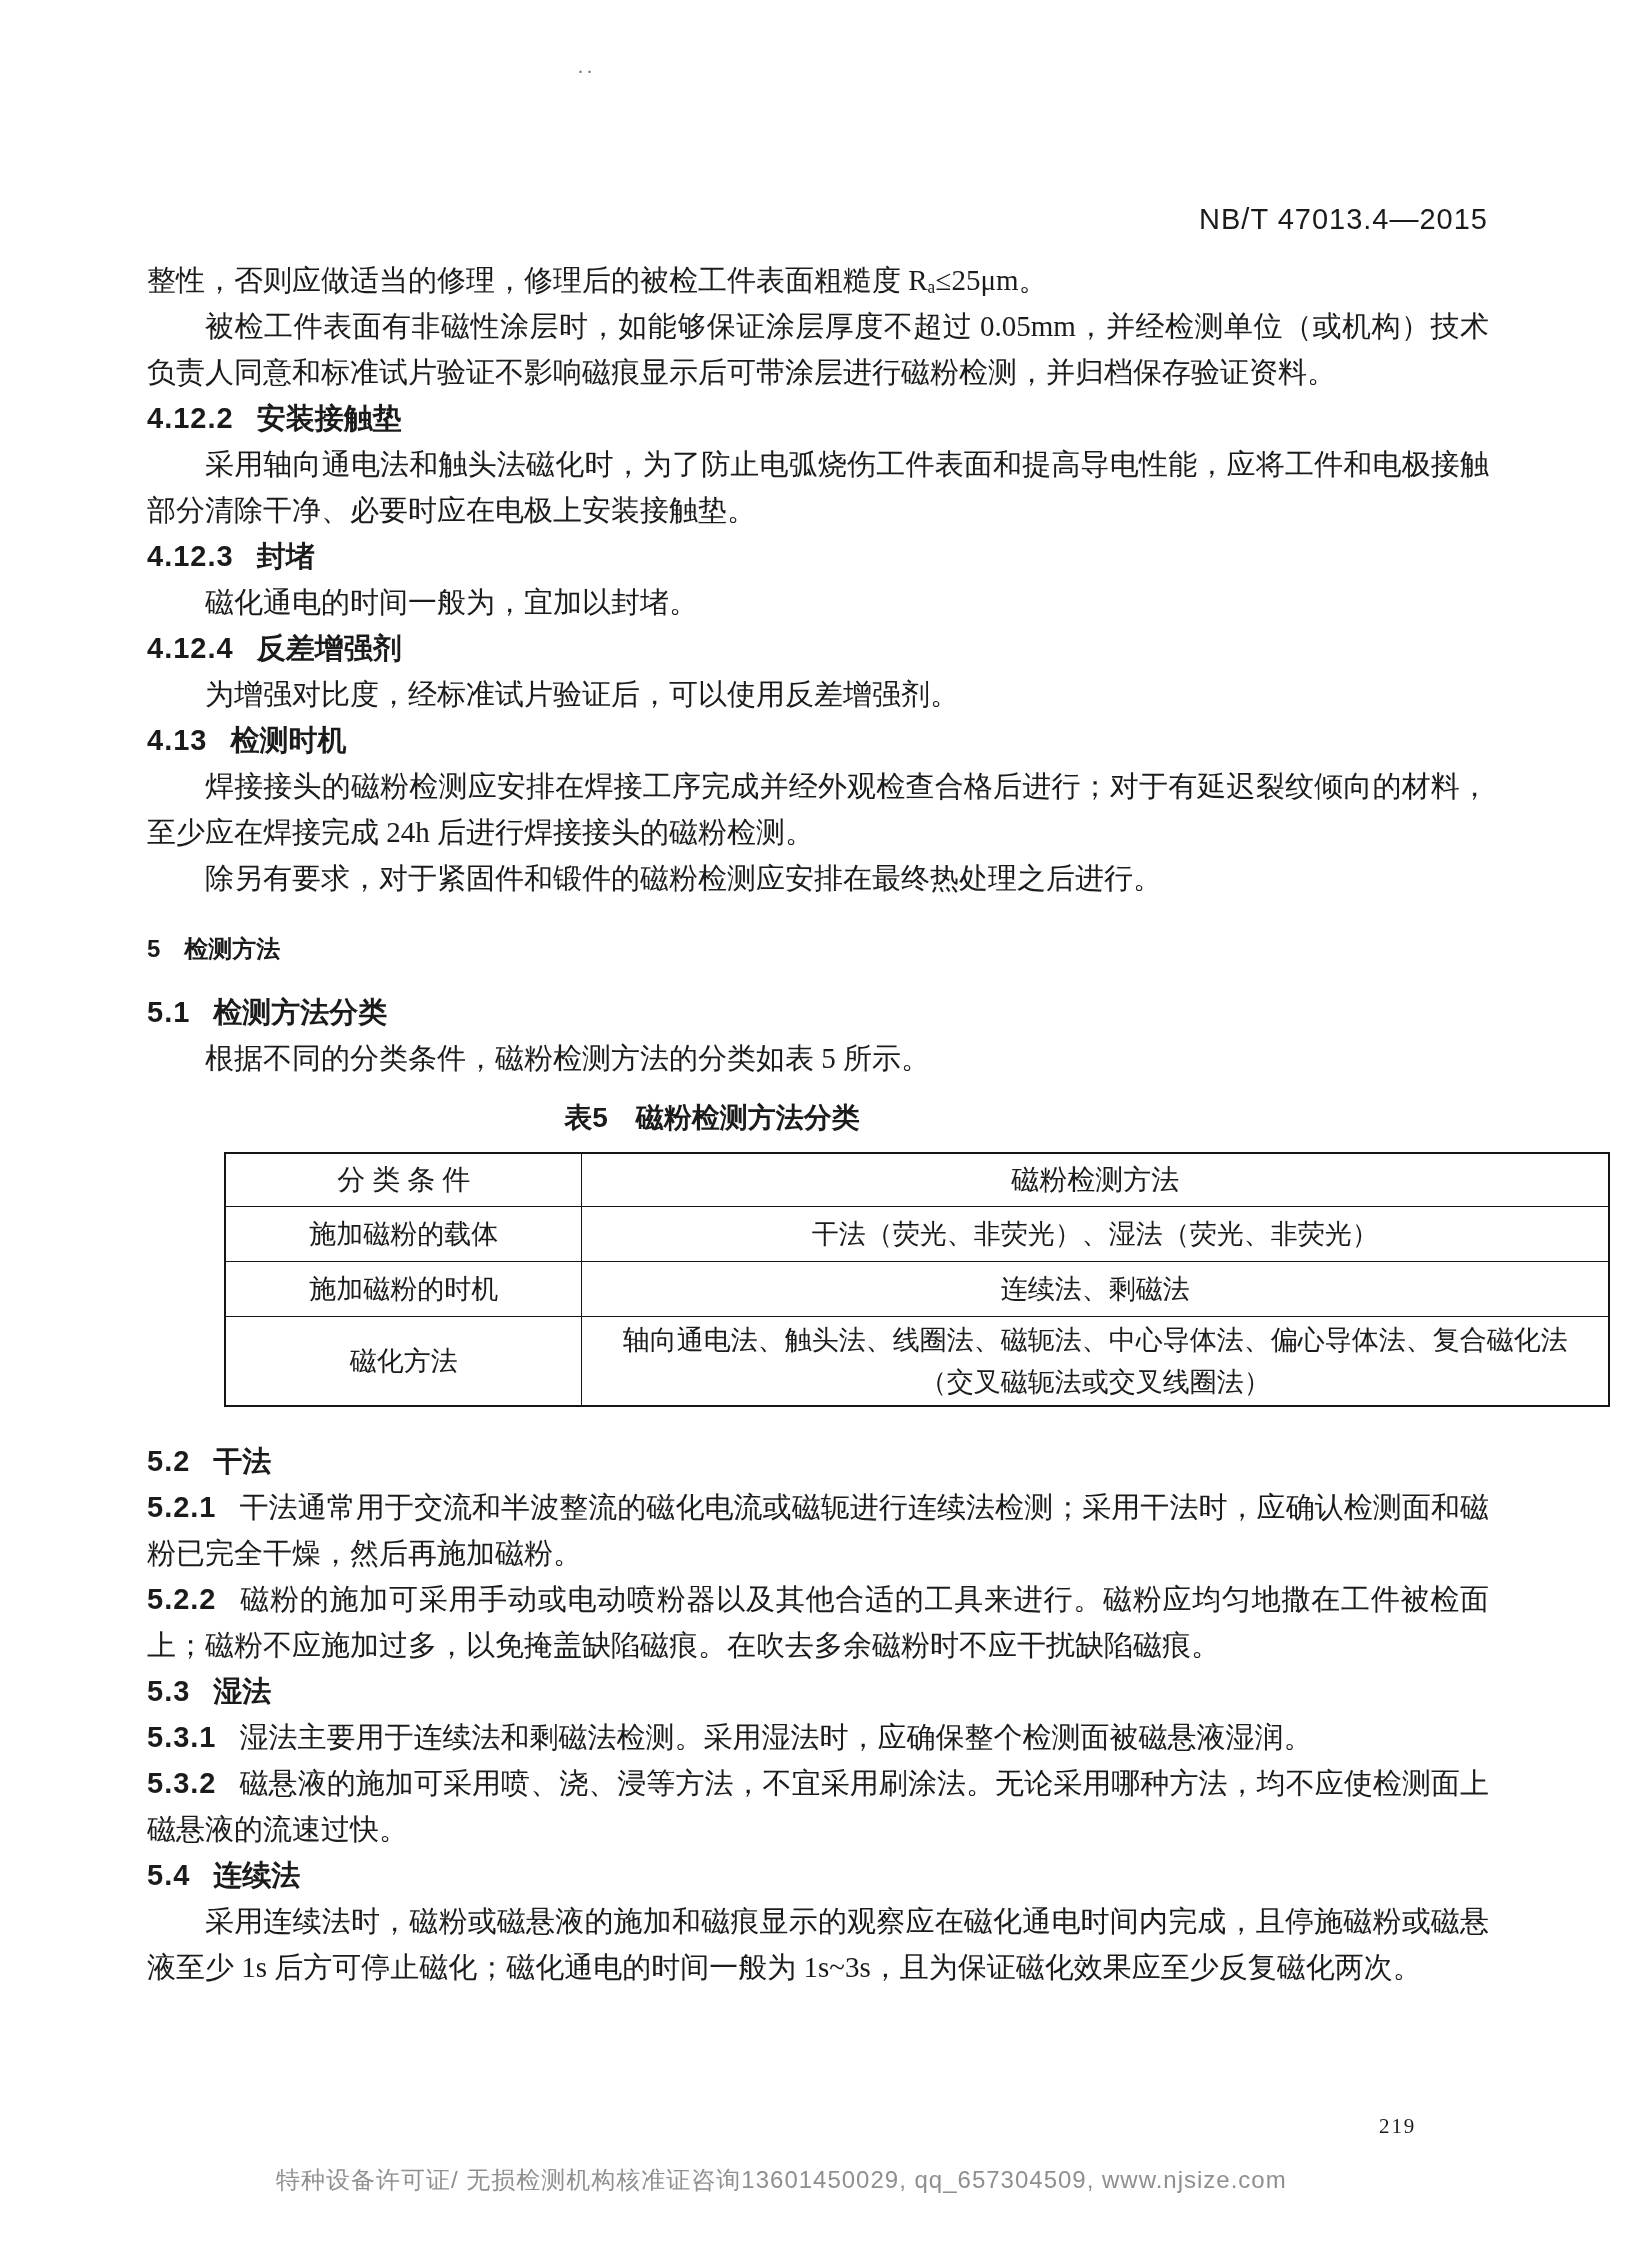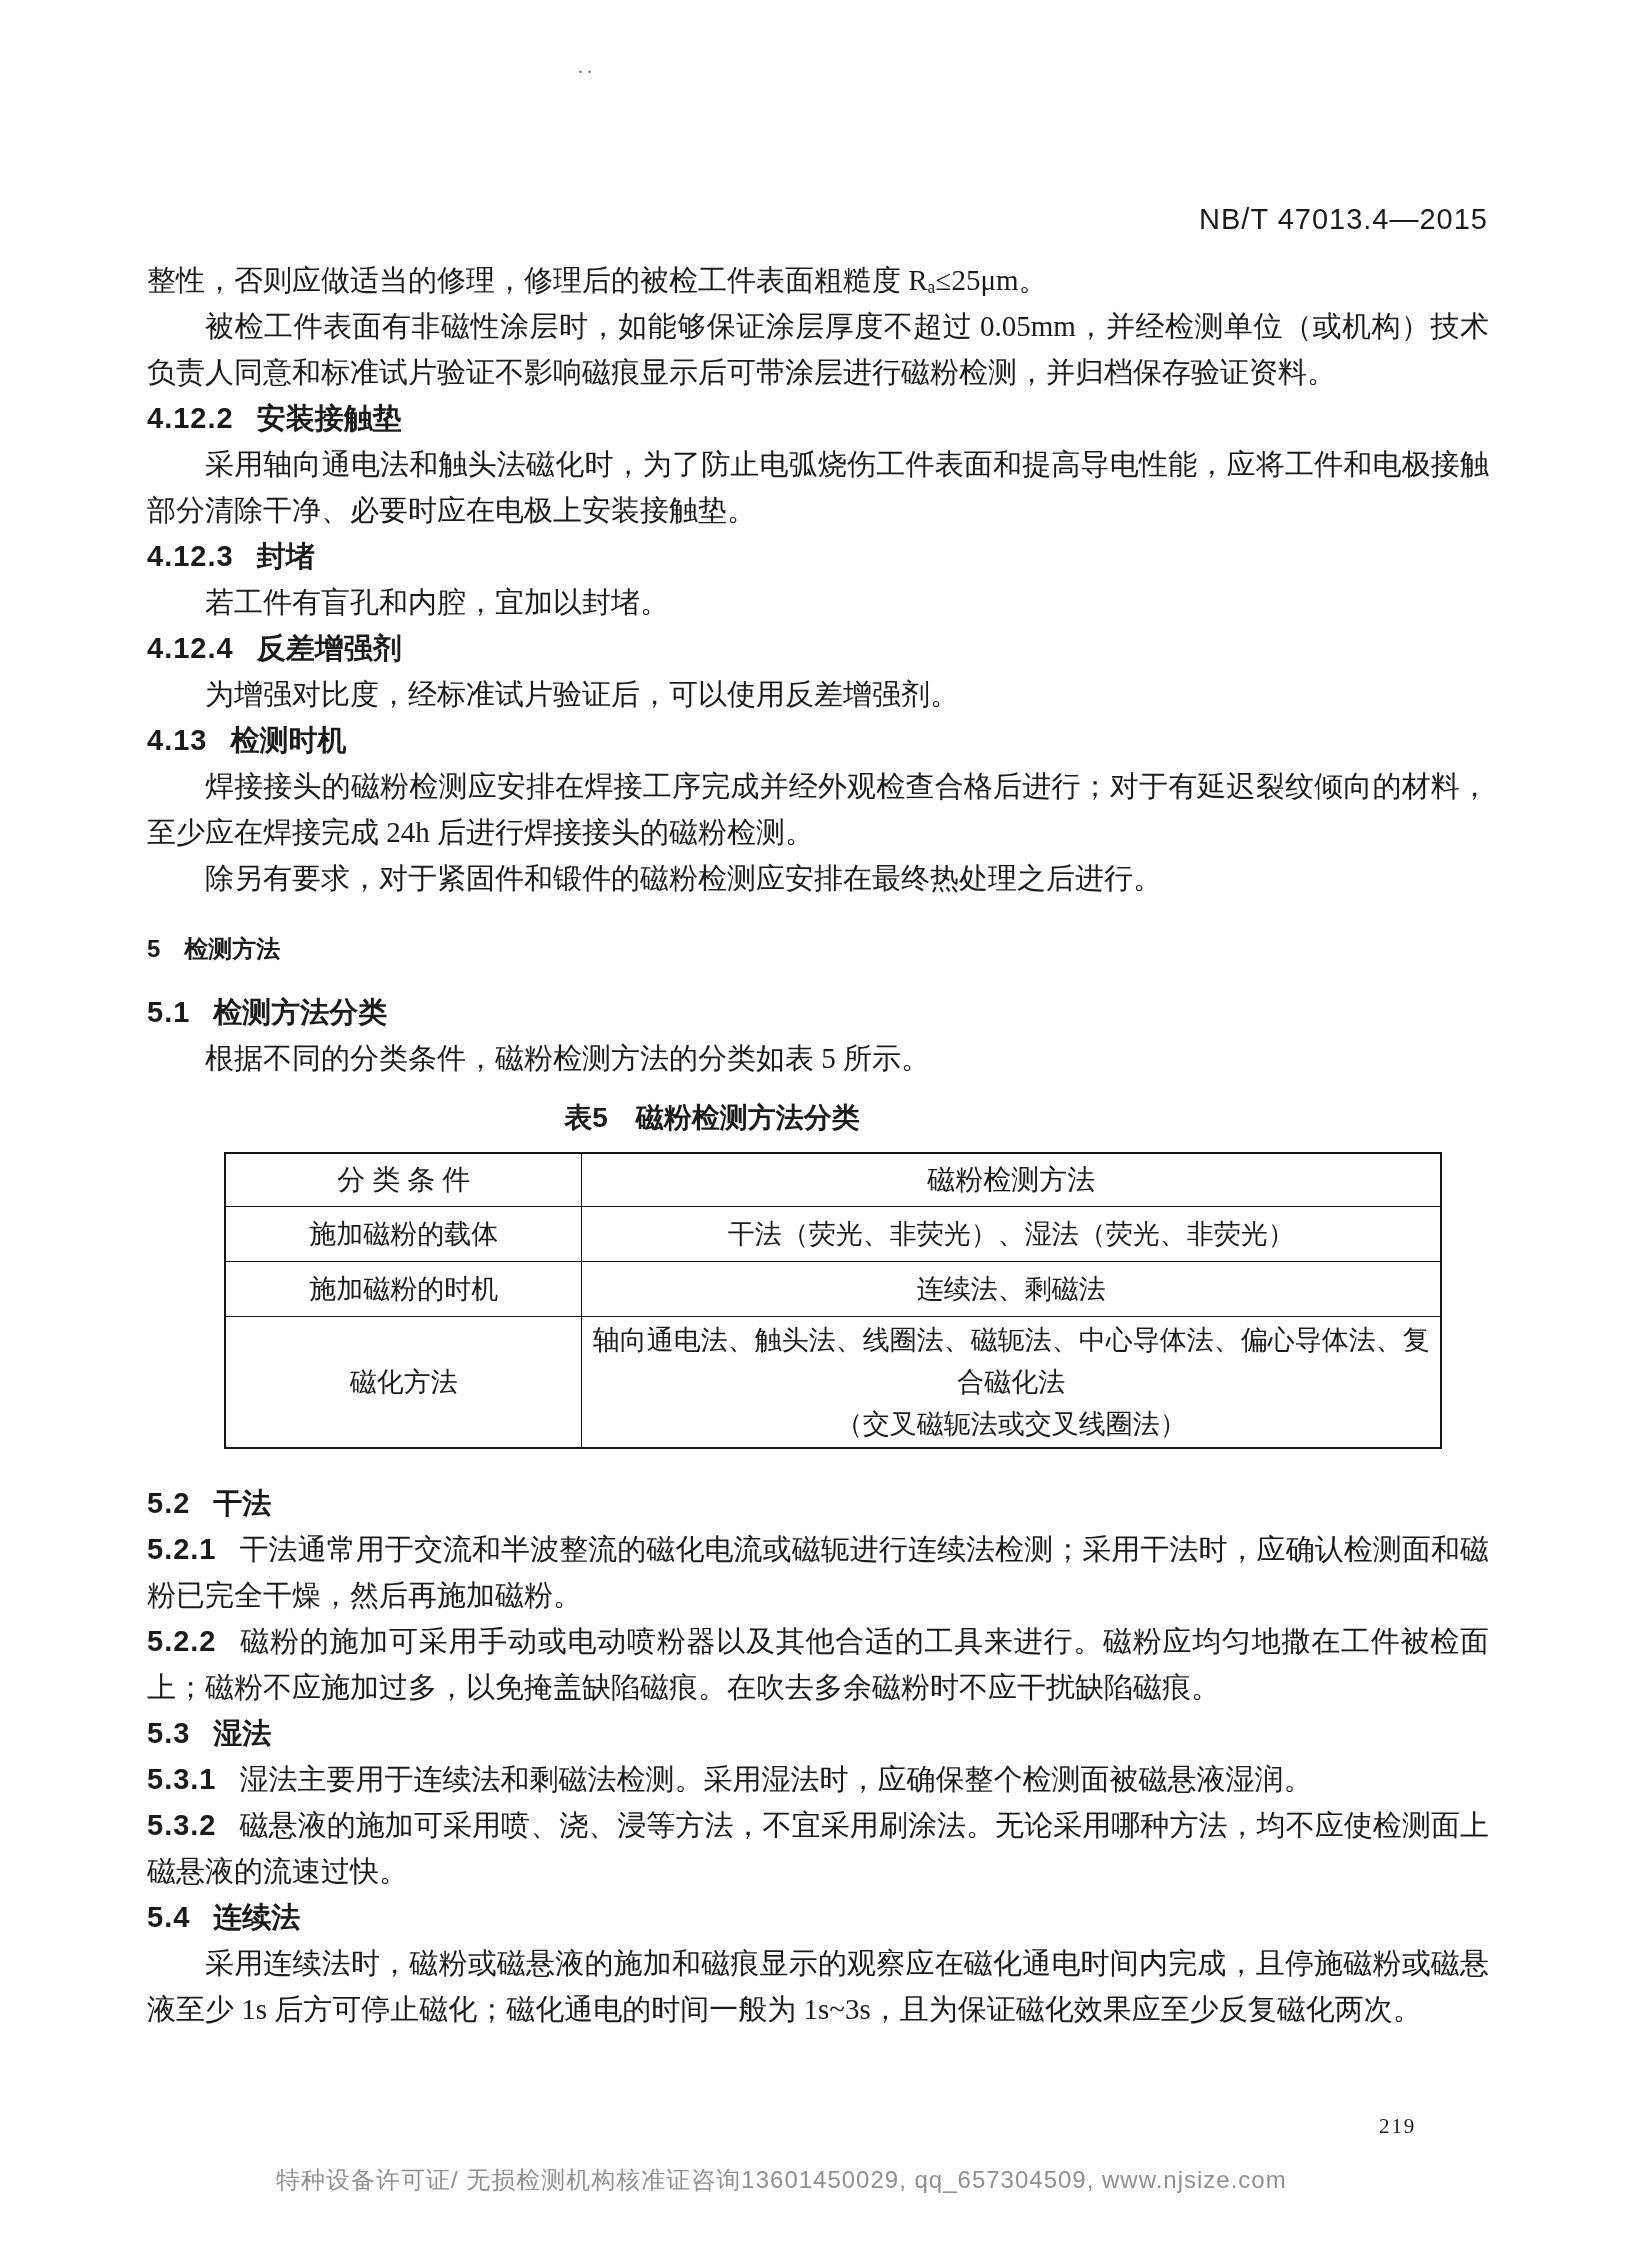--- a/index.html
+++ b/index.html
@@ -43,21 +43,21 @@
   .h2{font-size:29px;margin:0;}
   .tcap{
     font-family:"Liberation Sans",sans-serif;
     font-weight:bold;font-size:28px;
     text-align:center;
     margin:13.5px 212px 11.6px 0;
   }
   table.tbl{
     border-collapse:collapse;
     margin-left:77px;
-    width:1218px;
+    width:1386px;
     border:2.9px solid #151515;
     text-align:center;
     font-size:27px;
     margin-bottom:31px;
   }
   table.tbl th, table.tbl td{
     border:1.9px solid #151515;
     padding:1.9px 9.7px;
     font-weight:normal;
   }
@@ -80,21 +80,21 @@
 
 <div class="page">
   <div class="top-mark">··</div>
   <div class="hdr">NB/T 47013.4—2015</div>
   <div class="content" id="content">
       <p class="para"><span>整性，否则应做适当的修理，修理后的被检工件表面粗糙度 Rₐ≤25μm。</span></p>
       <p class="para ind"><span>被检工件表面有非磁性涂层时，如能够保证涂层厚度不超过 0.05mm，并经检测单位（或机构）技术负责人同意和标准试片验证不影响磁痕显示后可带涂层进行磁粉检测，并归档保存验证资料。</span></p>
       <div class="h2"><span class="hnum">4.12.2</span><span>安装接触垫</span></div>
       <p class="para ind"><span>采用轴向通电法和触头法磁化时，为了防止电弧烧伤工件表面和提高导电性能，应将工件和电极接触部分清除干净、必要时应在电极上安装接触垫。</span></p>
       <div class="h2"><span class="hnum">4.12.3</span><span>封堵</span></div>
-      <p class="para ind"><span>若工件有盲孔和内腔，宜加以封堵。</span></p>
+      <p class="para ind"><span>磁化通电的时间一般为，宜加以封堵。</span></p>
       <div class="h2"><span class="hnum">4.12.4</span><span>反差增强剂</span></div>
       <p class="para ind"><span>为增强对比度，经标准试片验证后，可以使用反差增强剂。</span></p>
       <div class="h2"><span class="hnum">4.13</span><span>检测时机</span></div>
       <p class="para ind"><span>焊接接头的磁粉检测应安排在焊接工序完成并经外观检查合格后进行；对于有延迟裂纹倾向的材料，至少应在焊接完成 24h 后进行焊接接头的磁粉检测。</span></p>
       <p class="para ind"><span>除另有要求，对于紧固件和锻件的磁粉检测应安排在最终热处理之后进行。</span></p>
       <div class="h1"><span class="hnum">5</span><span>检测方法</span></div>
       <div class="h2"><span class="hnum">5.1</span><span>检测方法分类</span></div>
       <p class="para ind"><span>根据不同的分类条件，磁粉检测方法的分类如表 5 所示。</span></p>
       <div class="tcap"><span>表5　磁粉检测方法分类</span></div>
       <table class="tbl">

